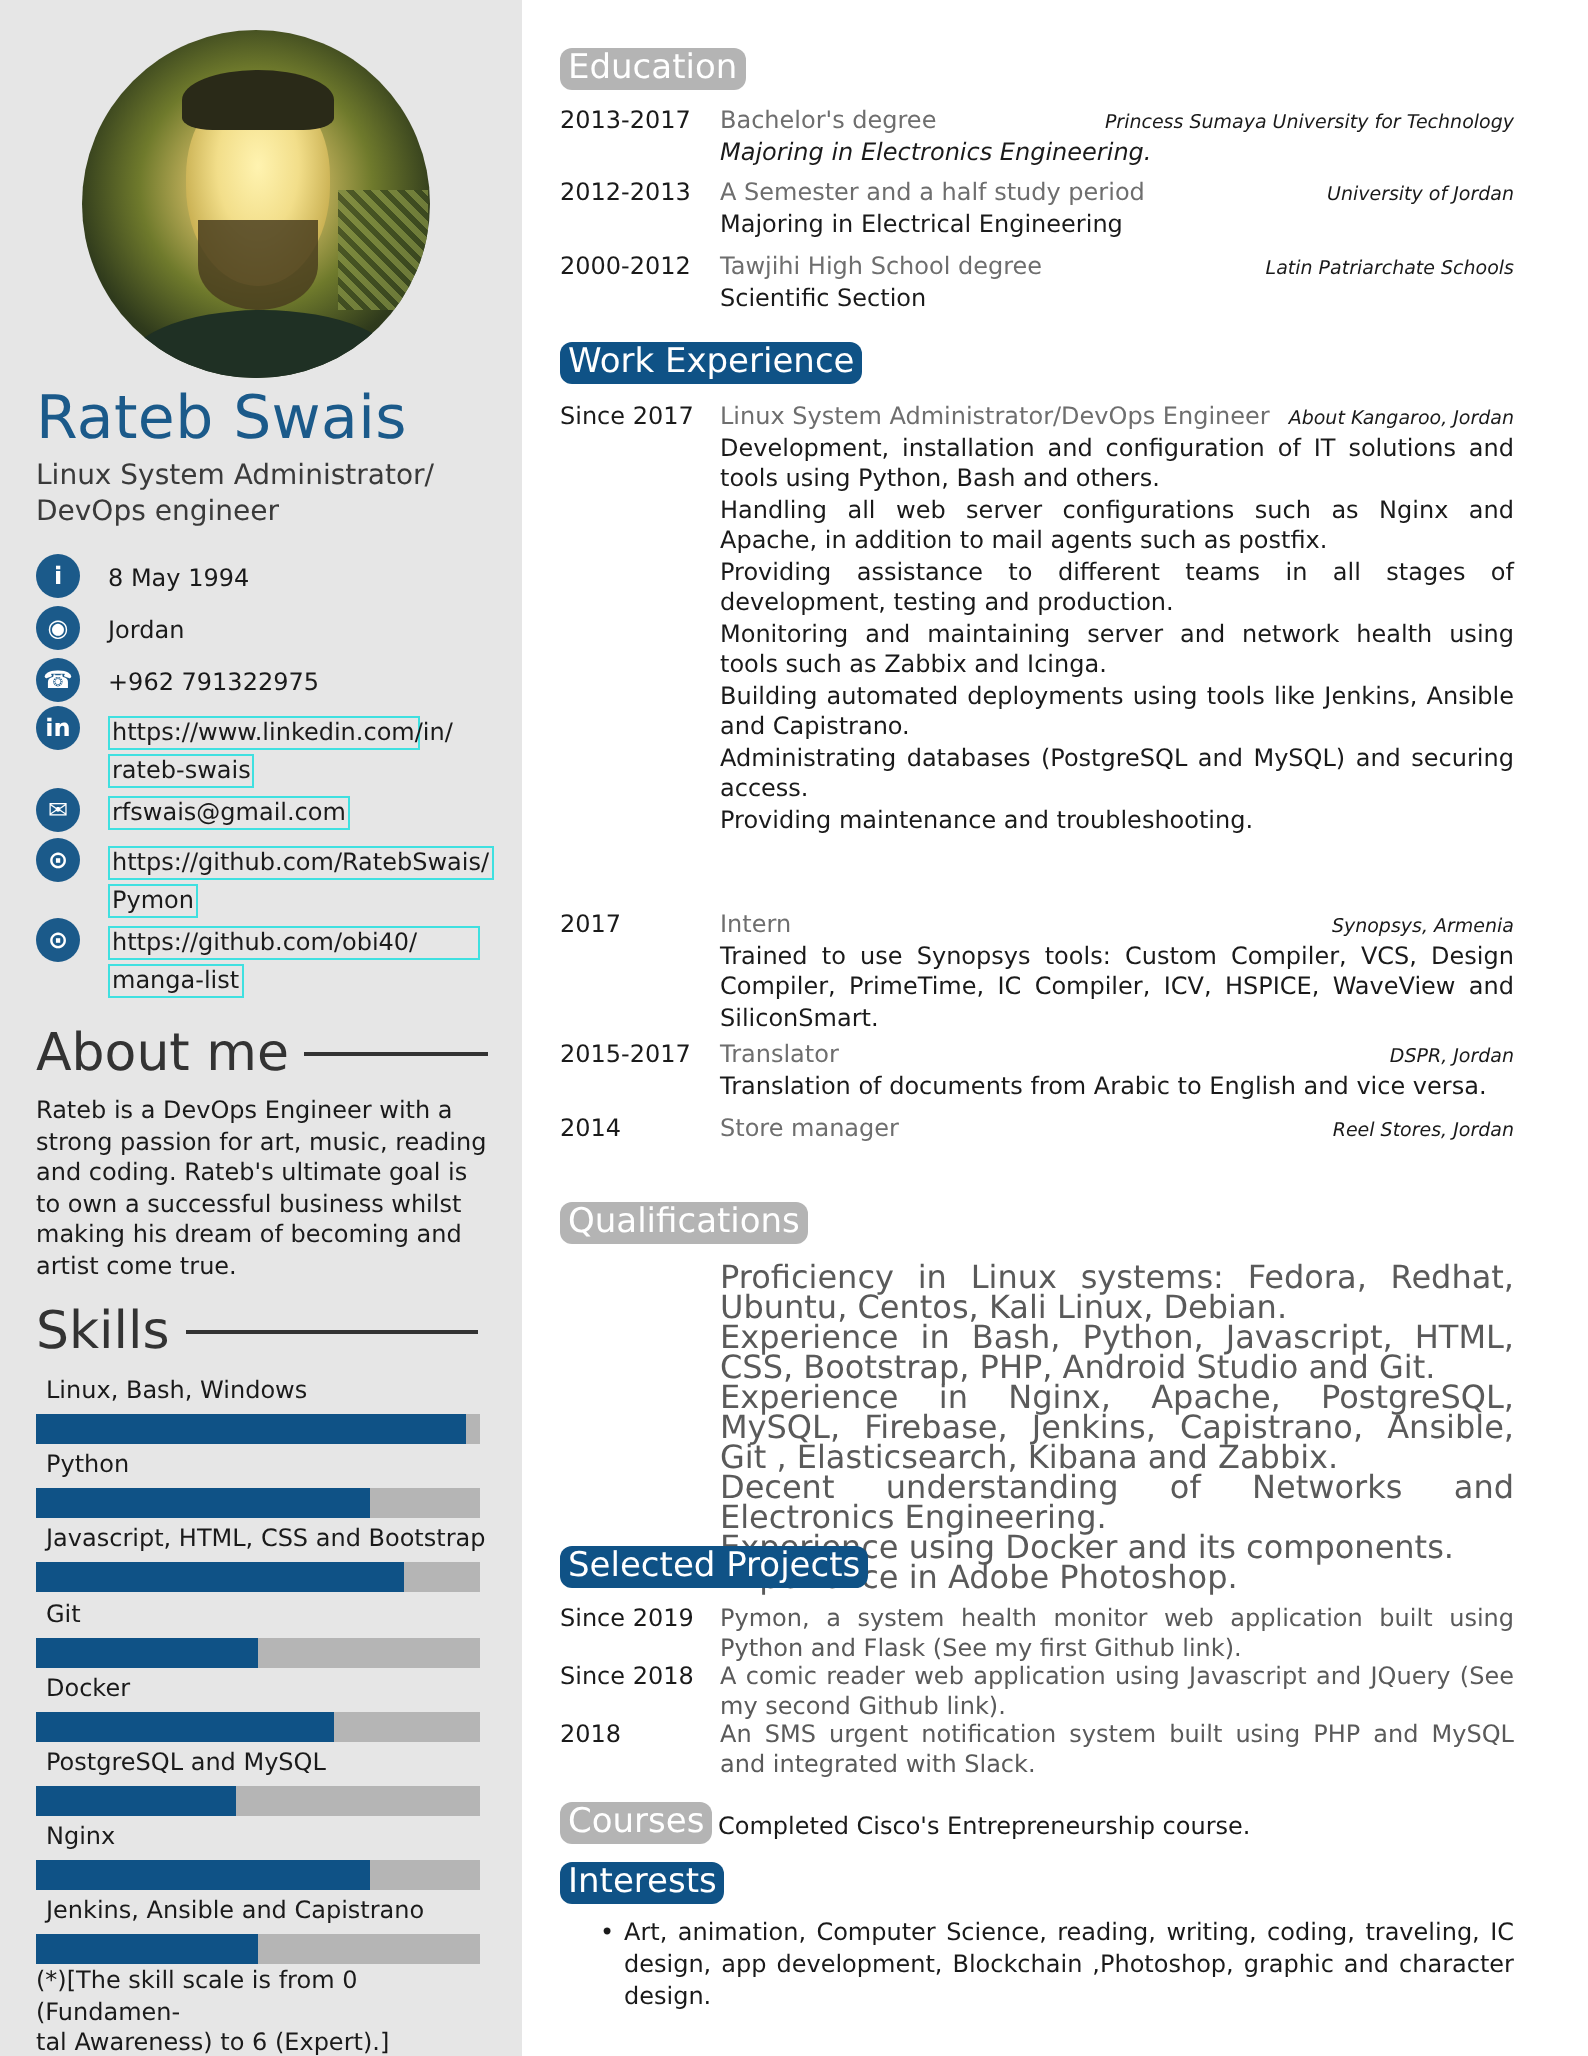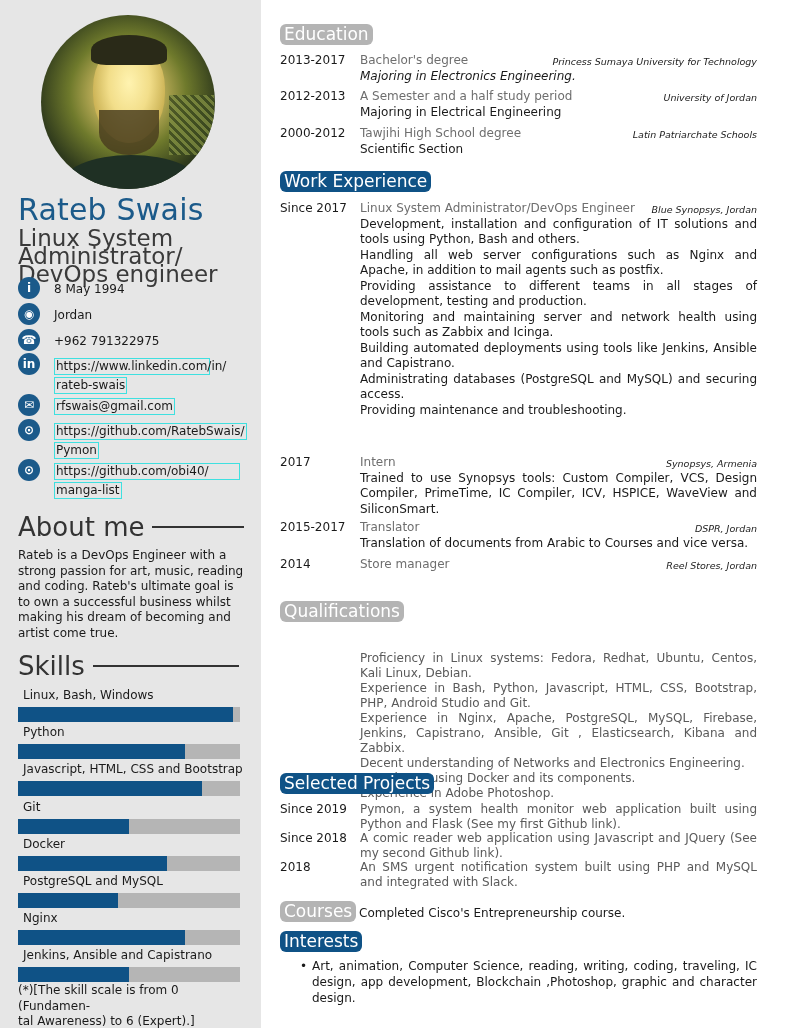--- a/index.html
+++ b/index.html
@@ -10,21 +10,21 @@
   .photo { position: absolute; left: 41px; top: 15px; width: 174px; height: 174px; border-radius: 50%; overflow: hidden;
            background: radial-gradient(circle at 50% 45%, #e8d890 0%, #c9b560 22%, #6f7a2c 45%, #2f3a1c 70%, #1e2a18 100%); }
   .photo .face { position: absolute; left: 52px; top: 28px; width: 72px; height: 100px; border-radius: 45% 45% 50% 50%;
                  background: radial-gradient(ellipse at 50% 40%, #fff3b0 0%, #f2de8a 40%, #c9b052 75%, #8a7a30 100%); }
   .photo .hair { position: absolute; left: 50px; top: 20px; width: 76px; height: 30px; border-radius: 50% 50% 20% 20%; background: #2a2a18; }
   .photo .beard { position: absolute; left: 58px; top: 95px; width: 60px; height: 45px; border-radius: 0 0 50% 50%; background: #4a3e1e; opacity: .85; }
   .photo .shirt { position: absolute; left: 20px; top: 140px; width: 140px; height: 60px; border-radius: 50% 50% 0 0; background: #1f3024; }
   .photo .pattern { position: absolute; left: 128px; top: 80px; width: 45px; height: 60px; background: repeating-linear-gradient(45deg, #7c8a40 0 3px, #3c4a20 3px 6px); opacity: .8; }
 
   .name { position: absolute; left: 18px; top: 192px; font-size: 30px; color: #1b5a8a; font-family: "DejaVu Sans", sans-serif; letter-spacing: 0.2px; }
-  .title { position: absolute; left: 18px; top: 229px; font-size: 23px; line-height: 18px; color: #3a3a3a; width: 240px; }
+  .title { position: absolute; left: 18px; top: 229px; font-size: 14px; line-height: 18px; color: #3a3a3a; width: 240px; }
 
   .contacts { position: absolute; left: 18px; top: 277px; width: 240px; }
   .contact { position: absolute; left: 0; display: flex; align-items: flex-start; }
   .cicon { width: 22px; height: 22px; border-radius: 50%; background: #1b5a8a; color: #fff; display: flex; align-items: center; justify-content: center; font-size: 12px; font-weight: bold; flex: none; }
   .ctext { position: absolute; left: 36px; font-size: 12px; line-height: 16px; color: #1a1a1a; white-space: nowrap; }
   .link-line { display: block; border: 1px solid #3fe0e0; padding: 0 1px; line-height: 15px; margin-bottom: 2px; width: max-content; }
 
   .sec-head { position: absolute; left: 18px; font-size: 26px; color: #333; display: flex; align-items: center; }
   .sec-head .rule { display: inline-block; height: 2px; background: #333; margin-left: 8px; }
   .about { position: absolute; left: 18px; top: 548px; width: 228px; font-size: 12px; line-height: 15.6px; color: #1a1a1a; }
@@ -41,21 +41,21 @@
   .tag.gray { background: #b4b4b4; }
   .tag.blue { background: #0f5286; }
 
   .row { position: absolute; left: 0; width: 477px; font-size: 12px; line-height: 15.5px; }
   .row .date { position: absolute; left: 0; color: #1a1a1a; }
   .row .body { position: absolute; left: 80px; width: 397px; }
   .row .role { color: #6e6e6e; }
   .row .org { position: absolute; right: 0; top: 1px; font-size: 9.5px; color: #1a1a1a; font-style: italic; }
   .row .desc { color: #1a1a1a; text-align: justify; }
   .row .desc.it { font-style: italic; }
-  .qual { position: absolute; left: 80px; width: 397px; font-size: 12px; line-height: 15px; color: #5a5a5a; text-align: justify; margin-top: 20px; }
+  .qual { position: absolute; left: 80px; width: 397px; font-size: 16px; line-height: 15px; color: #5a5a5a; text-align: justify; }
   .proj { position: absolute; left: 0; width: 477px; font-size: 12px; line-height: 15px; }
   .proj .date { position: absolute; left: 0; color: #1a1a1a; }
   .proj .body { position: absolute; left: 80px; width: 397px; color: #5a5a5a; text-align: justify; }
   .course-text { position: absolute; left: 79px; top: 906px; font-size: 12px; color: #1a1a1a; }
   .interest { position: absolute; left: 20px; top: 958px; width: 457px; font-size: 12px; line-height: 16px; color: #1a1a1a; text-align: justify; }
   .interest .bullet { position: absolute; left: 0; }
   .interest .itext { display: block; margin-left: 12px; }
 </style>
 </head>
 <body>
@@ -213,21 +213,21 @@
       <div class="desc">Scientific Section</div>
     </div>
   </div>
 
   <div class="tag blue" style="top:171px">Work Experience</div>
 
   <div class="row" style="top:201px">
     <span class="date">Since 2017</span>
     <div class="body">
       <div class="role">Linux System Administrator/DevOps Engineer</div>
-      <span class="org">Blue Synopsys, Jordan</span>
+      <span class="org">About Kangaroo, Jordan</span>
       <div class="desc">Development, installation and configuration of IT solutions and tools using Python, Bash and others.</div>
       <div class="desc">Handling all web server configurations such as Nginx and Apache, in addition to mail agents such as postfix.</div>
       <div class="desc">Providing assistance to different teams in all stages of development, testing and production.</div>
       <div class="desc">Monitoring and maintaining server and network health using tools such as Zabbix and Icinga.</div>
       <div class="desc">Building automated deployments using tools like Jenkins, Ansible and Capistrano.</div>
       <div class="desc">Administrating databases (PostgreSQL and MySQL) and securing access.</div>
       <div class="desc">Providing maintenance and troubleshooting.</div>
     </div>
   </div>
   <div class="row" style="top:455px">
@@ -236,21 +236,21 @@
       <div class="role">Intern</div>
       <span class="org">Synopsys, Armenia</span>
       <div class="desc">Trained to use Synopsys tools: Custom Compiler, VCS, Design Compiler, PrimeTime, IC Compiler, ICV, HSPICE, WaveView and SiliconSmart.</div>
     </div>
   </div>
   <div class="row" style="top:520px">
     <span class="date">2015-2017</span>
     <div class="body">
       <div class="role">Translator</div>
       <span class="org">DSPR, Jordan</span>
-      <div class="desc">Translation of documents from Arabic to Courses and vice versa.</div>
+      <div class="desc">Translation of documents from Arabic to English and vice versa.</div>
     </div>
   </div>
   <div class="row" style="top:557px">
     <span class="date">2014</span>
     <div class="body">
       <div class="role">Store manager</div>
       <span class="org">Reel Stores, Jordan</span>
     </div>
   </div>
 

